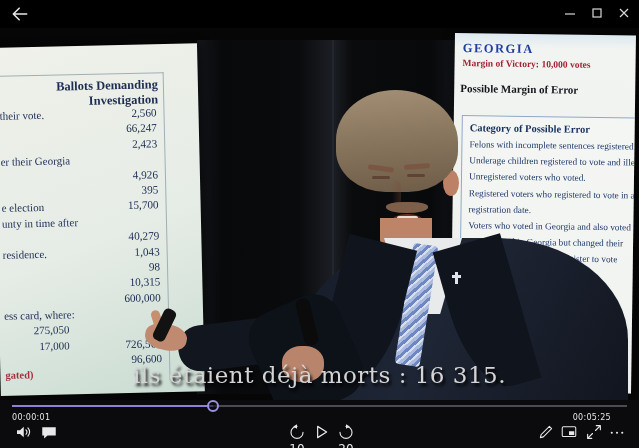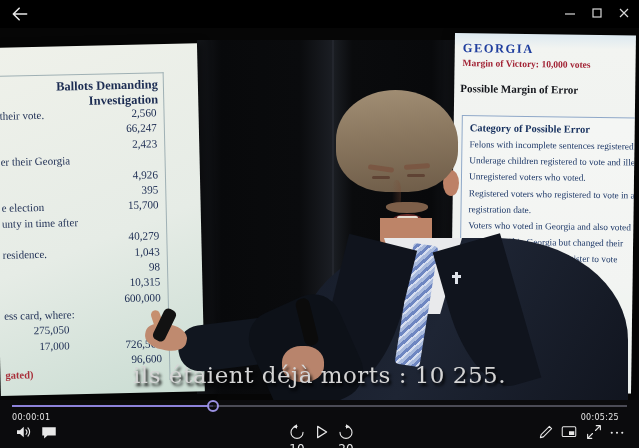--- a/index.html
+++ b/index.html
@@ -113,21 +113,21 @@
     text-shadow:2px 3px 3px rgba(0,0,0,.95); letter-spacing:.5px; white-space:nowrap; }
 
   
   .controls { position:absolute; left:0; right:0; bottom:0; height:48px; background:#0b0b0d; z-index:40; }
   .progress { position:absolute; left:12px; right:12px; top:1px; height:10px; cursor:pointer; }
   .track-rest { position:absolute; left:0; right:0; top:4px; height:2px; background:#4b4b55; }
   .track-played { position:absolute; left:0; top:4px; height:2px; background:#8d82da; }
   .handle { position:absolute; top:-1px; width:12px; height:12px; border:2px solid #9b91e2;
     border-radius:50%; background:rgba(10,10,14,.6); transform:translateX(-6px); cursor:grab; }
   .t-cur { position:absolute; left:12px; top:13px; font-size:8px; color:#e6e6e6; letter-spacing:.3px; }
-  .t-dur { position:absolute; right:20px; top:13px; font-size:8px; color:#e6e6e6; letter-spacing:.3px; }
+  .t-dur { position:absolute; right:28px; top:13px; font-size:8px; color:#e6e6e6; letter-spacing:.3px; }
   .cbtn { position:absolute; top:23px; width:18px; height:18px; cursor:pointer; }
   .cbtn svg { display:block; }
   .skipnum { position:absolute; left:0; right:0; top:7px; text-align:center; font-size:12px; color:#e8e8e8;margin-top:12px; }
   .c-volume { left:14px; } .c-cc { left:40px; }
   .c-replay { left:288px; } .c-play { left:312px; } .c-forward { left:337px; }
   .c-edit { left:537px; } .c-pip { left:560px; } .c-fs { left:585px; } .c-more { left:608px; }
 </style>
 </head>
 <body>
 
@@ -344,21 +344,21 @@
       <div class="p-pin"></div>
       <div class="p-arm-left"></div>
       <div class="p-hand-left"></div>
       <div class="p-finger"></div>
       <div class="p-remote"></div>
       <div class="p-sleeve"></div>
       <div class="p-clicker"></div>
       <div class="p-hand-c"></div>
     </div>
 
-    <div class="vid-subtitle">ils étaient déjà morts : 10 255.</div>
+    <div class="vid-subtitle">ils étaient déjà morts : 16 315.</div>
   </div>
 
   <div class="controls">
     <div class="progress">
       <div class="track-rest"></div>
       <div class="track-played" id="played" style="width: 32.7%;"></div>
       <div class="handle" id="handle" style="left: 32.7%;"></div>
     </div>
     <div class="t-cur">00:00:01</div>
     <div class="t-dur">00:05:25</div>

